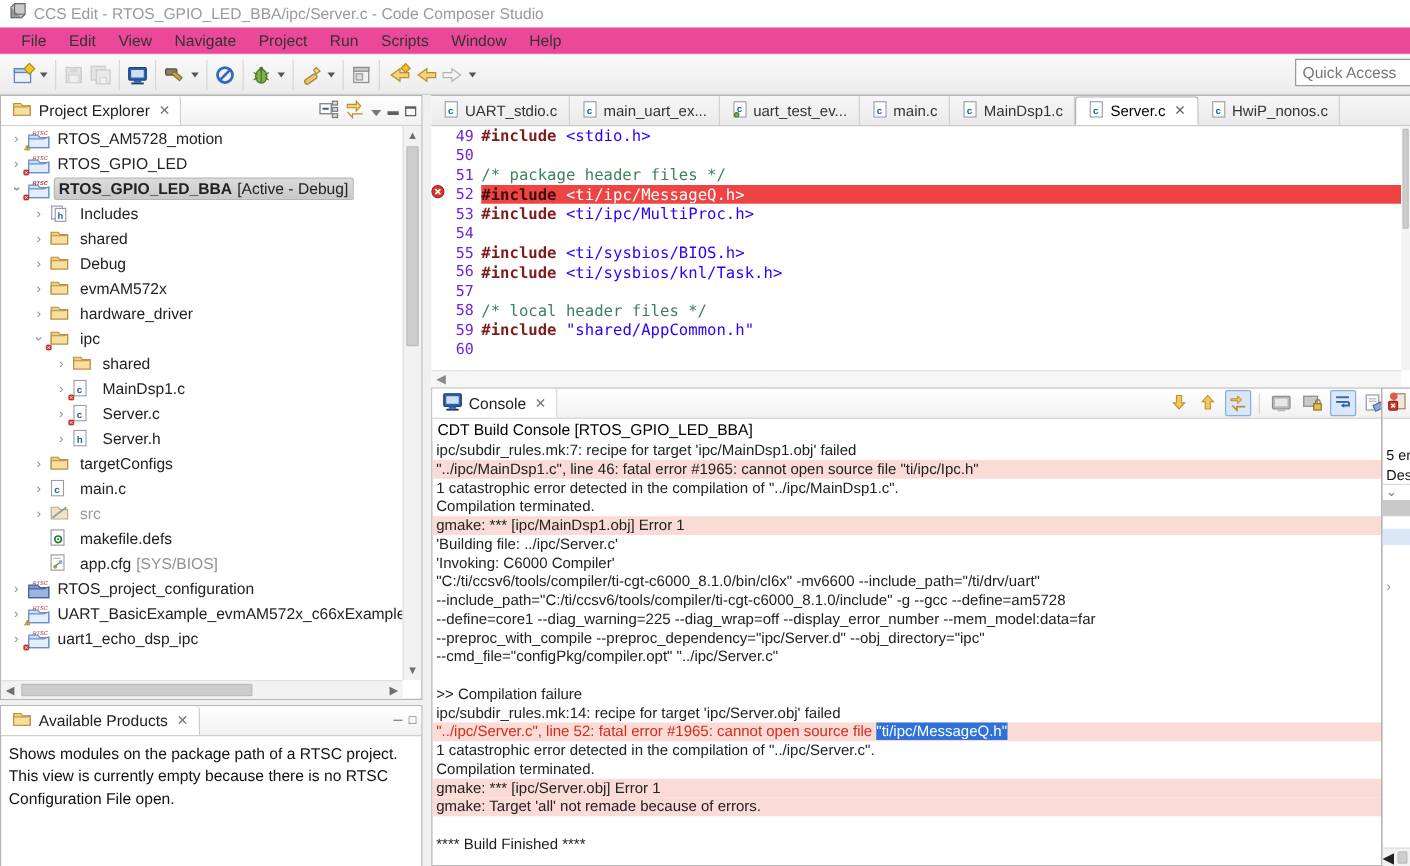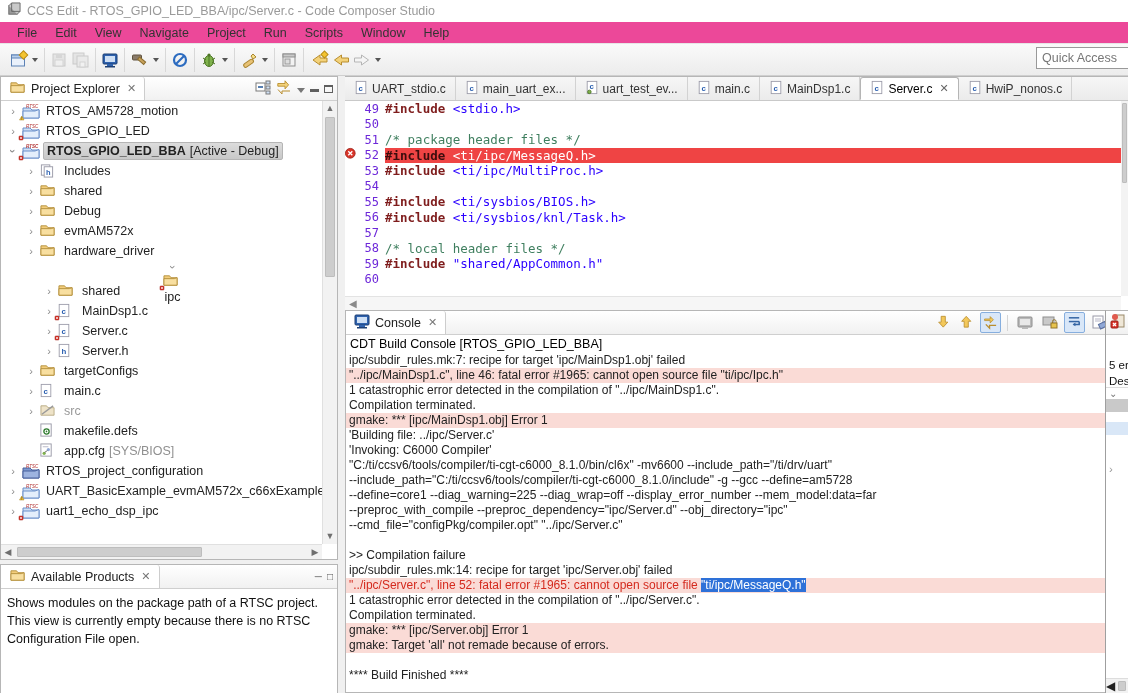--- a/index.html
+++ b/index.html
@@ -347,21 +347,21 @@
         <div class="tree-row" style="padding-left: 22px;">
           <span class="exp">›</span>
           <span class="ticon"><svg width="17" height="15" viewBox="0 0 16 16">
               <path d="M1 3h6l1.5 2H15v8H1z" fill="#f3cd7c" stroke="#b5913e"></path>
               <path d="M1 6h11l3-1v8H1z" fill="#f8dFA0" stroke="#b5913e"></path>
             </svg></span>
           <span class="lbl-wrap">
             <span class="lbl">hardware_driver</span>
           </span>
         </div>
-        <div class="tree-row" style="padding-left: 22px; flex-direction: column;">
+        <div class="tree-row" style="padding-left: 22px;">
           <span class="exp open">›</span>
           <span class="ticon"><svg width="17" height="15" viewBox="0 0 16 16">
               <path d="M1 3h6l1.5 2H15v8H1z" fill="#f3cd7c" stroke="#b5913e"></path>
               <path d="M1 6h11l3-1v8H1z" fill="#f8dFA0" stroke="#b5913e"></path>
             </svg><span class="ovl"><svg width="8" height="8" viewBox="0 0 16 16">
                 <rect x="0" y="0" width="8" height="8" rx="1.5" fill="#d8352a" stroke="#9c1f16"></rect>
                 <path d="M2 2l4 4M6 2l-4 4" stroke="#fff" stroke-width="1.3"></path>
               </svg></span></span>
           <span class="lbl-wrap">
             <span class="lbl">ipc</span>

